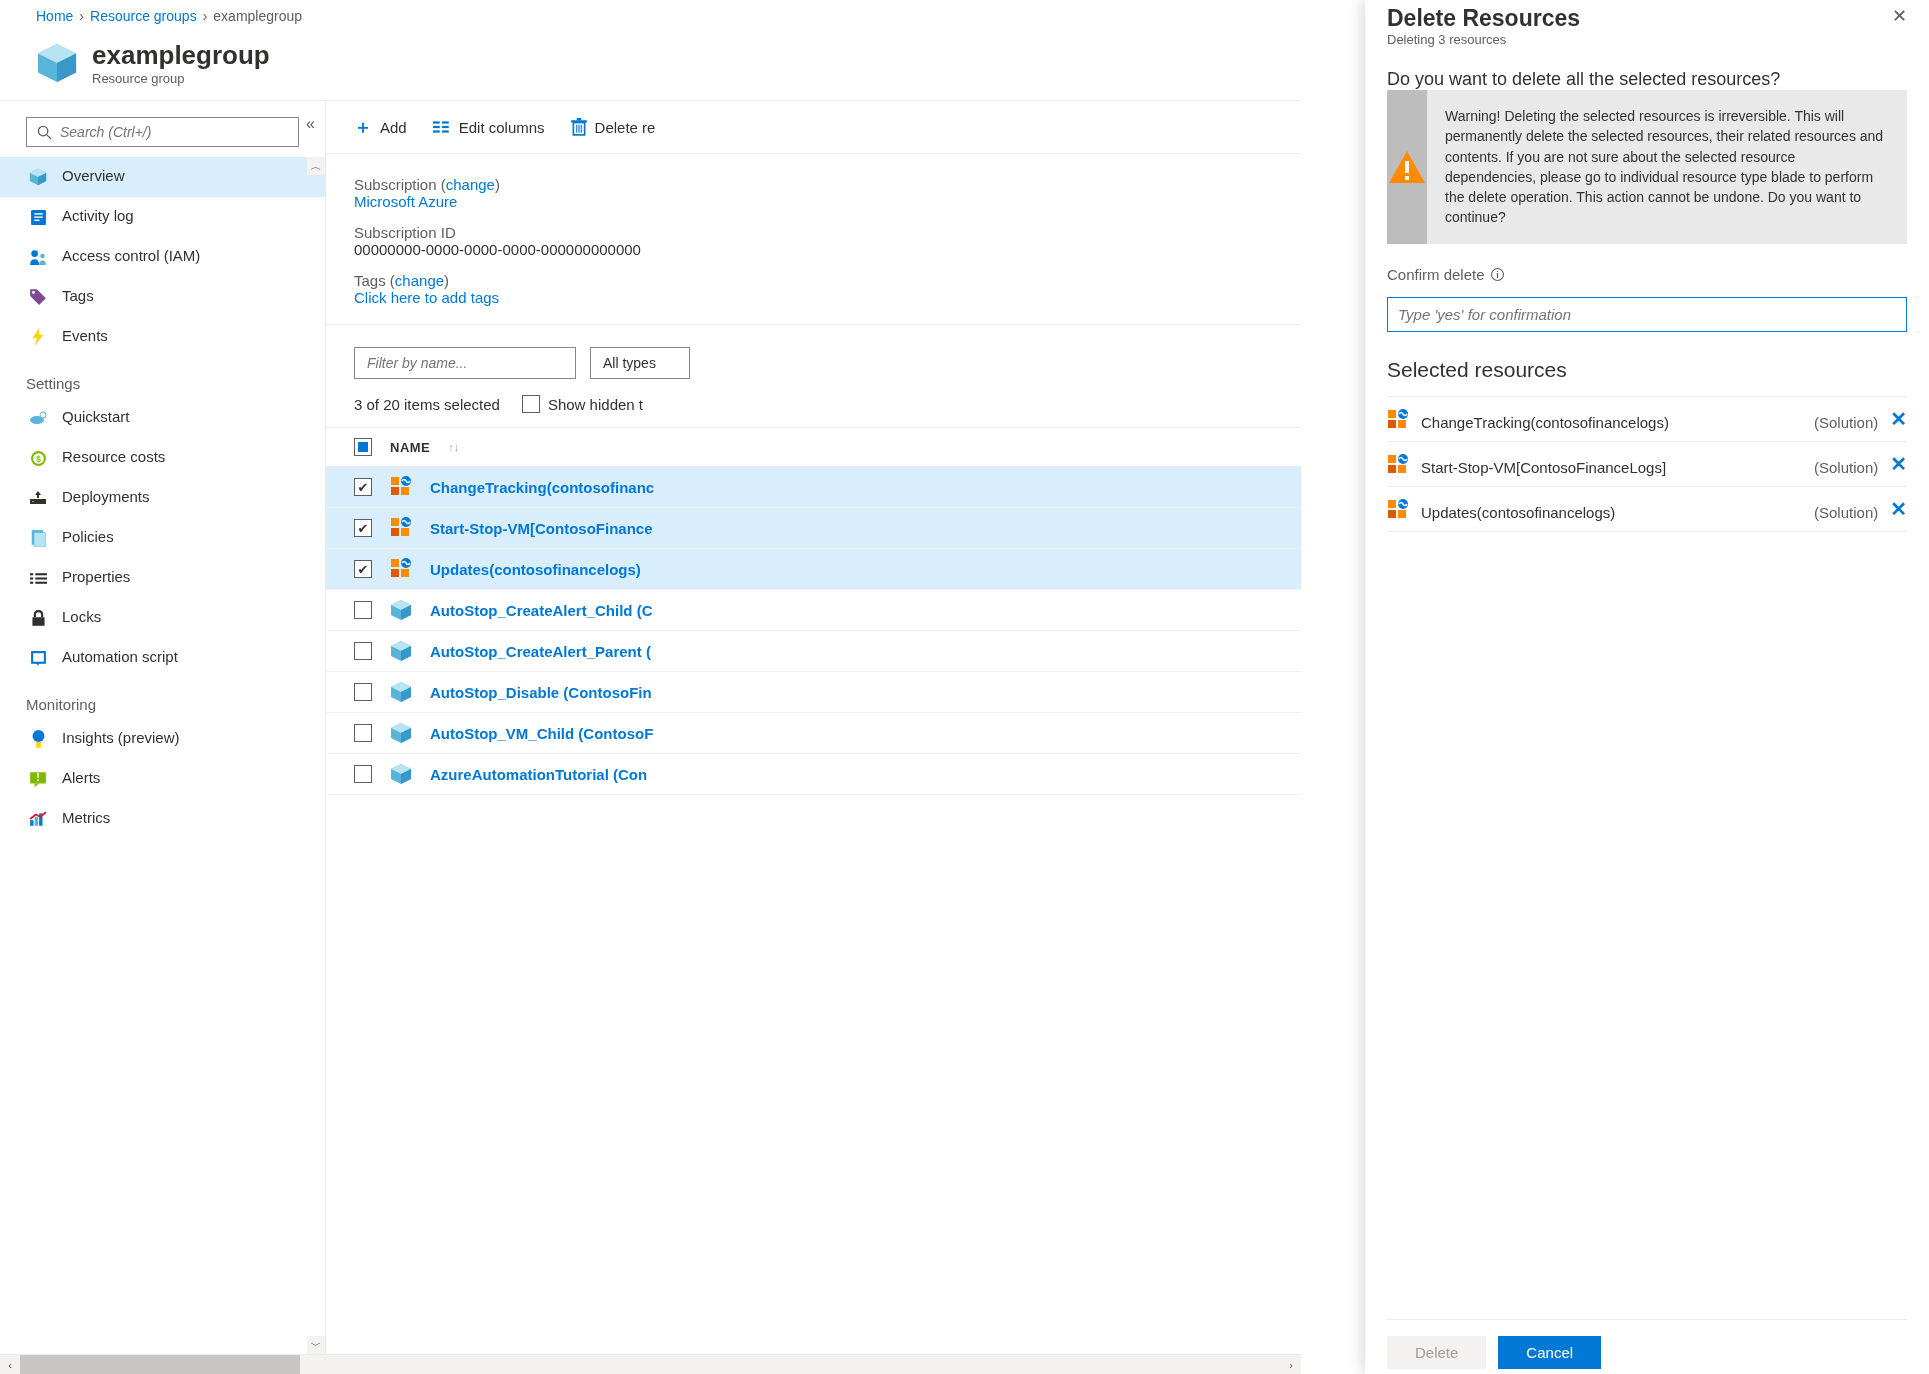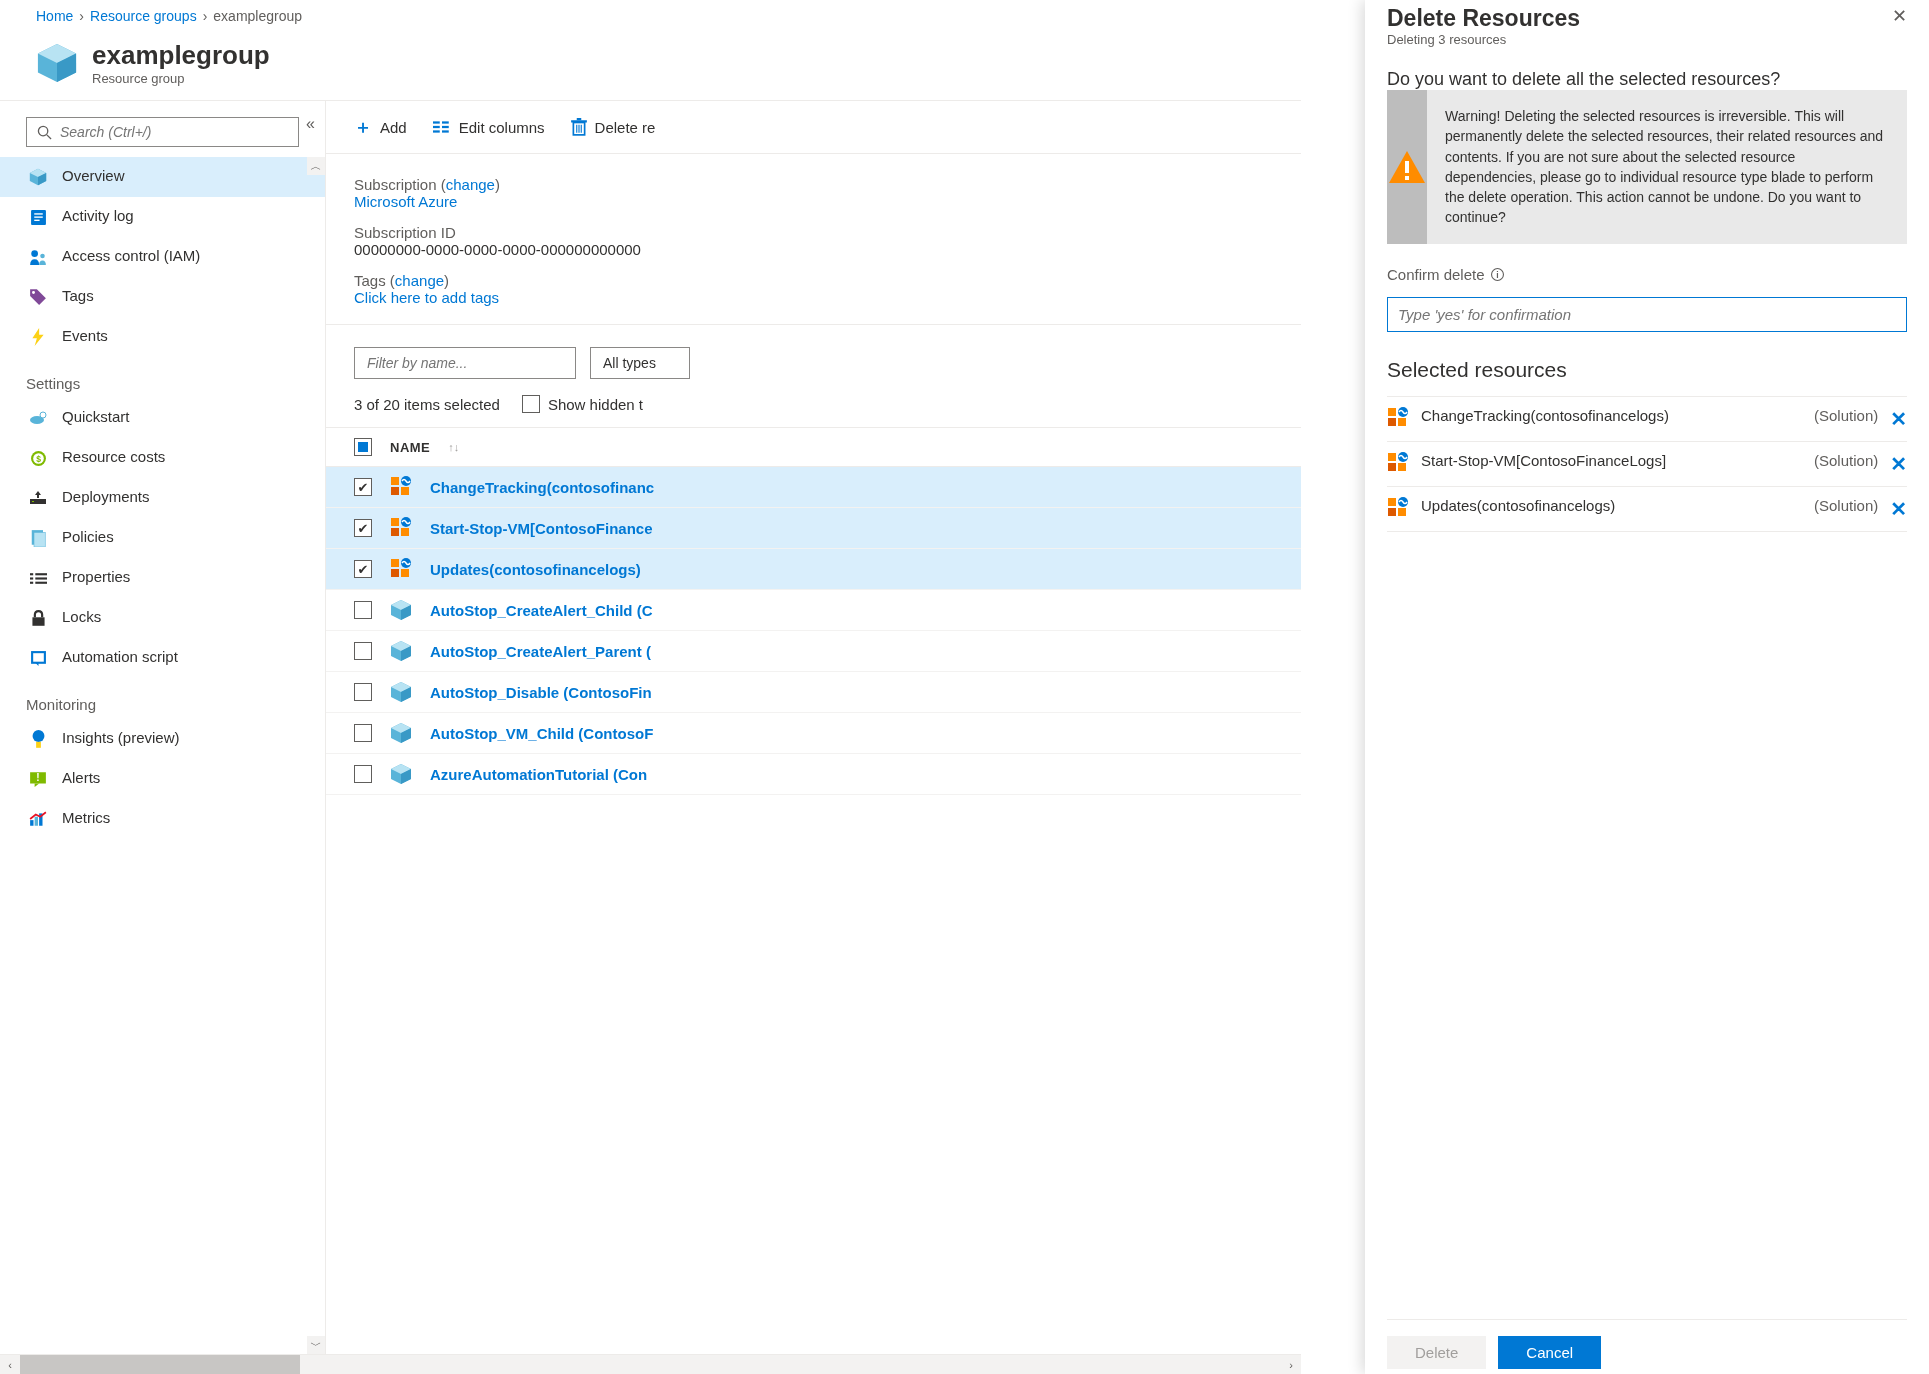--- a/index.html
+++ b/index.html
@@ -58,21 +58,21 @@
 .panel h2{font-size:23px;font-weight:600}
 .panel-sub{font-size:13px;color:#605e5c;margin-bottom:22px}
 .close-x{font-size:18px;cursor:pointer;color:#605e5c}
 .panel-q{font-size:18px;}
 .warn-box{display:flex;background:#e9e9e9;margin-bottom:22px}
 .warn-icon-col{width:62px;background:#bdbdbd;display:flex;align-items:center;justify-content:center}
 .warn-text{padding:16px 18px;font-size:14px;line-height:1.45;color:#323130}
 .confirm-label{font-size:15px;color:#605e5c;display:flex;align-items:center;gap:6px;margin-bottom:14px}
 .confirm-input{width:100%;border:1px solid #0078d4;padding:8px 10px;font-style:italic;font-size:15px;color:#605e5c;outline:none;margin-bottom:26px}
 .sel-res-h{font-size:21px;margin-bottom:14px}
-.sel-res-row{display:flex;align-items:flex-start;gap:12px;padding:10px 0;border-bottom:1px solid #edebe9;font-size:15px}
+.sel-res-row{display:flex;align-items:flex-end;gap:12px;padding:10px 0;border-bottom:1px solid #edebe9;font-size:15px}
 .sel-res-row:first-of-type{border-top:1px solid #edebe9}
 .sel-res-name{flex:1}
 .sel-res-type{color:#605e5c}
 .remove-x{color:#0078d4;font-size:20px;font-weight:bold;cursor:pointer}
 .panel-footer{margin-top:auto;display:flex;gap:12px;padding-top:16px;border-top:1px solid #edebe9}
 .btn{padding:8px 28px;font-size:15px;border:0;cursor:pointer}
 .btn-disabled{background:#f3f2f1;color:#a19f9d}
 .btn-primary{background:#0078d4;color:#fff}
 svg{display:block}
 </style>

